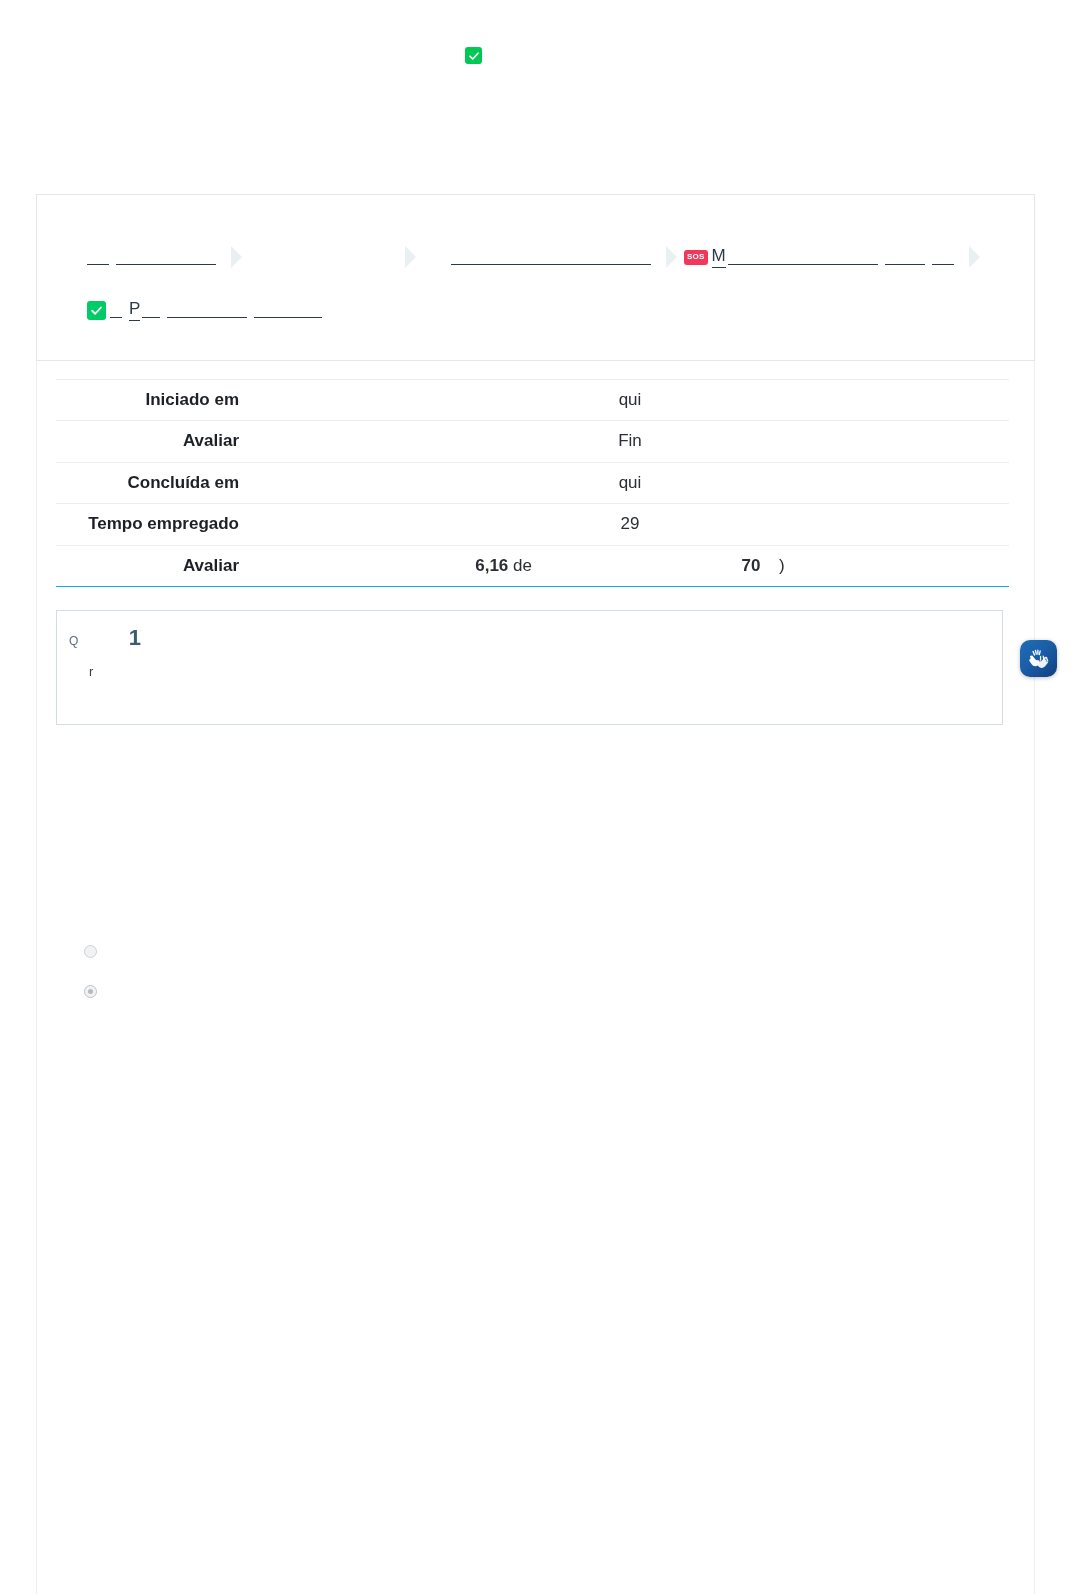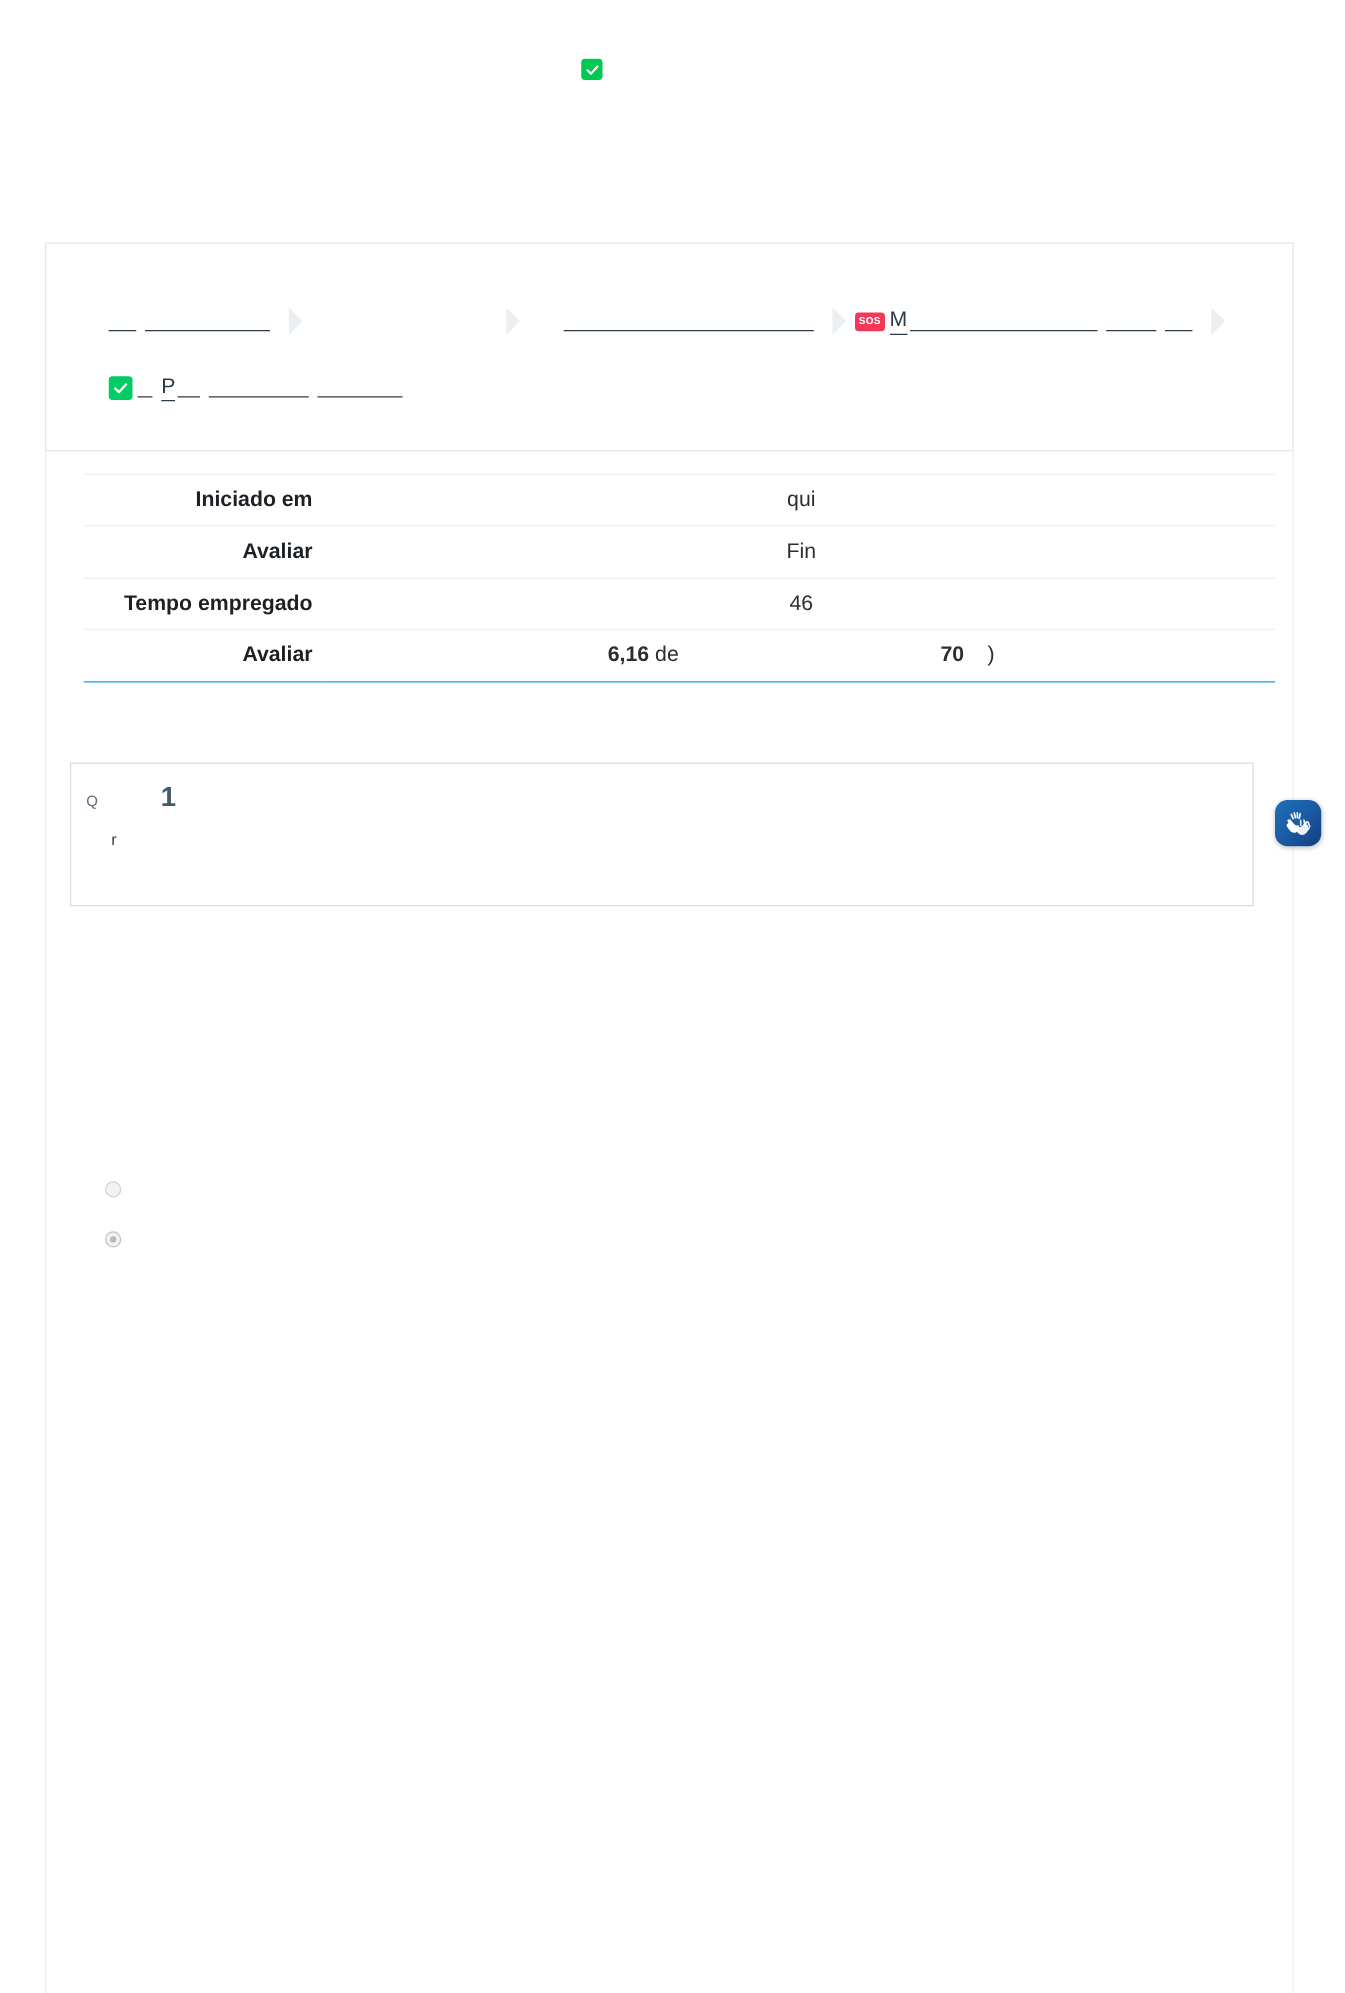--- a/index.html
+++ b/index.html
@@ -123,21 +123,21 @@
     height: 19px;
     border-radius: 3px;
     background: #00cc66;
     margin-right: 4px;
   }
   .green-check svg { width: 13px; height: 13px; display: block; }
 
   
   .summary-table {
     position: absolute;
-    left: 67px;
+    left: 56px;
     top: 333px;
     width: 953px;
     border-collapse: collapse;
     font-size: 17px;
   }
   .summary-table tr { border-top: 1px solid #eceef0; }
   .summary-table tr:last-child { border-bottom: 1px solid #0ea5e9; }
   .summary-table th {
     text-align: right;
     font-weight: bold;
@@ -291,22 +291,26 @@
     <tbody>
       <tr>
         <th>Iniciado em</th>
         <td>qui</td>
       </tr>
       <tr>
         <th>Avaliar</th>
         <td>Fin</td>
       </tr>
       <tr>
+        <th>Concluída em</th>
+        <td>qui</td>
+      </tr>
+      <tr>
         <th>Tempo empregado</th>
-        <td>46</td>
+        <td>29</td>
       </tr>
       <tr>
         <th>Avaliar</th>
         <td>
           <span class="grade-strong">6,16</span>
           <span>de</span>
           <span class="grade-spacer"></span>
           <span class="grade-strong">70</span>
           <span class="grade-paren">)</span>
         </td>

